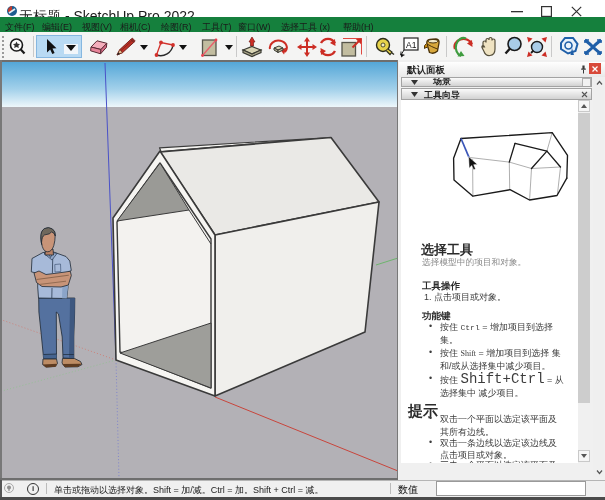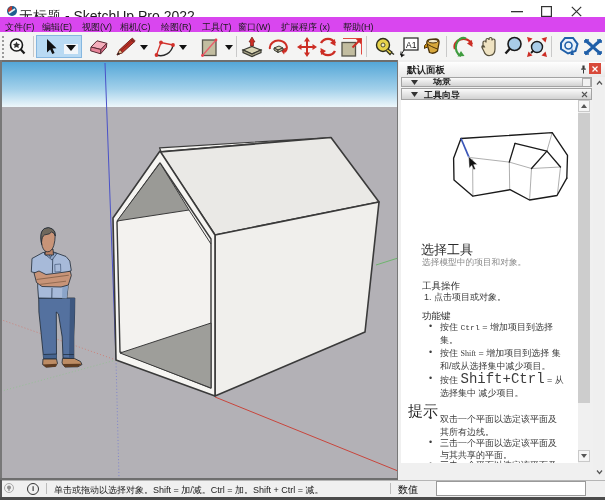--- a/index.html
+++ b/index.html
@@ -1,35 +1,35 @@
 <!DOCTYPE html>
 <html><head>
 <meta charset="utf-8">
 <style>
 html,body{margin:0;padding:0;width:605px;height:500px;overflow:hidden;
 font-family:"Liberation Sans",sans-serif;background:#fff;position:relative}
 .abs{position:absolute}
 #titlebar{left:0;top:0;width:605px;height:17px;background:#ffffff}
 .ttl{left:19px;top:7.5px;font-size:14px;color:#1c1c1c}
-#menubar{left:0;top:17px;width:605px;height:15px;background:#d946ef;font-size:9px;color:#1a1a1a}
+#menubar{left:0;top:17px;width:605px;height:15px;background:#15803d;font-size:9px;color:#1a1a1a}
 .mi{position:absolute;top:4px}
 #toolbar{left:0;top:32px;width:605px;height:29px;background:#f4f4f3}
 .sep{position:absolute;top:36px;width:1px;height:21px;background:#c9c9c9}
 #selbtn{left:36px;top:35px;width:46px;height:23px;background:#b9daf3;border:1px solid #86b7e0;box-sizing:border-box}
 #vborder{left:0;top:60px;width:399px;height:2px;background:#6e6e6e}
 #vbl{left:0;top:60px;width:2px;height:420px;background:#787878}
 #vbr{left:397px;top:60px;width:2px;height:420px;background:#787878}
 #vbb{left:0;top:478px;width:399px;height:2px;background:#6e6e6e}
 #panel{left:398px;top:60px;width:207px;height:420px;background:#f0f0f0}
 #pheader{left:399px;top:62px;width:206px;height:15px;background:linear-gradient(#fefefe,#e9e9e9);font-size:9.5px;font-weight:bold;color:#222}
 .ph-row{left:401px;width:191px;background:linear-gradient(#fafafa,#d2d2d2);border:1px solid #a3a3a3;box-sizing:border-box;font-size:9px;font-weight:bold;color:#222;overflow:hidden}
 #closeX{left:589px;top:63px;width:12px;height:11px;background:#d8493a;color:#fff;font-size:8px;line-height:11px;text-align:center;font-weight:bold}
 #instr{left:401px;top:100px;width:177px;height:363px;background:#ffffff;overflow:hidden}
 .it{position:absolute;color:#3c3c3c}
-.ih{font-weight:normal;color:#2b2b2b}
+.ih{font-weight:bold;color:#2b2b2b}
 #innersb{left:578px;top:100px;width:12px;height:363px;background:#f0f0f0}
 #outersb{left:593px;top:77px;width:11px;height:400px;background:#efefef}
 #statusbar{left:0;top:480px;width:605px;height:17px;background:#f0f0f0;border-top:1px solid #b5b5b5;box-sizing:border-box}
 #bottomedge{left:0;top:497px;width:605px;height:3px;background:#4b4b4b}
 .sbt{font-size:9px;color:#222}
 #mval{left:436px;top:481px;width:150px;height:15px;background:#fff;border:1px solid #9a9a9a;box-sizing:border-box}
 svg{display:block}
 </style>
 </head>
 <body>
@@ -52,21 +52,21 @@
   </svg>
 
 <div class="abs" id="menubar">
  <span class="mi" style="left:5px">文件(F)</span>
  <span class="mi" style="left:42px">编辑(E)</span>
  <span class="mi" style="left:82px">视图(V)</span>
  <span class="mi" style="left:120px">相机(C)</span>
  <span class="mi" style="left:161px">绘图(R)</span>
  <span class="mi" style="left:202px">工具(T)</span>
  <span class="mi" style="left:238px">窗口(W)</span>
- <span class="mi" style="left:281px">扩展程序 (x)</span>
+ <span class="mi" style="left:281px">选择工具 (x)</span>
  <span class="mi" style="left:343px">帮助(H)</span>
 </div>
 
 <div class="abs" id="toolbar"></div>
 <div class="abs" style="left:2px;top:36px;width:2px;height:22px;background:repeating-linear-gradient(#9a9a9a 0 2px,#f4f4f3 2px 4px)"></div>
 <div class="abs" style="left:603px;top:60px;width:2px;height:437px;background:#9fa0a4"></div>
 <div class="sep" style="left:33px"></div>
 <div class="sep" style="left:236px"></div>
 <div class="sep" style="left:366px"></div>
 <div class="sep" style="left:446px"></div>
@@ -351,21 +351,21 @@
 <div class="abs it" style="left:429px;top:321px;font-size:9px">•</div>
 <div class="abs it" style="left:440px;top:321px;font-size:9px;width:125px;line-height:13px">按住 <span style="font-family:'Liberation Mono',monospace;font-size:8px">Ctrl</span> = 增加项目到选择 集。</div>
 <div class="abs it" style="left:429px;top:347px;font-size:9px">•</div>
 <div class="abs it" style="left:440px;top:347px;font-size:9px;width:128px;line-height:13px">按住 <span style="font-family:Liberation Serif, serif;font-size:8px">Shift</span> = 增加项目到选择 集和/或从选择集中减少项目。</div>
 <div class="abs it" style="left:429px;top:373px;font-size:9px">•</div>
 <div class="abs it" style="left:440px;top:373px;font-size:9px;width:128px;line-height:13px">按住 <span style="font-family:'Liberation Mono',monospace;font-size:14px">Shift+Ctrl</span> = 从选择集中 减少项目。</div>
 <div class="abs it ih" style="left:408px;top:402px;font-size:15px">提示</div>
 <div class="abs it" style="left:429px;top:413px;font-size:9px">•</div>
 <div class="abs it" style="left:440px;top:413px;font-size:9px;width:128px;line-height:12.5px">双击一个平面以选定该平面及 其所有边线。</div>
 <div class="abs it" style="left:429px;top:437px;font-size:9px">•</div>
-<div class="abs it" style="left:440px;top:437px;font-size:9px;width:128px;line-height:12px">三击一个平面以选定该平面及 与其共享的平面。</div>
+<div class="abs it" style="left:440px;top:437px;font-size:9px;width:128px;line-height:12px">双击一条边线以选定该边线及 点击项目或对象。</div>
 <div class="abs" style="left:429px;top:459px;width:140px;height:4px;overflow:hidden">
     <span style="position:absolute;left:0;top:0;font-size:9px;color:#3c3c3c">•</span>
     <span style="position:absolute;left:11px;top:0;font-size:9px;color:#3c3c3c">三击一个平面以选定该平面及</span>
   </div>
 
 <div class="abs" id="innersb"></div>
 <div class="abs" style="left:578px;top:100px;width:12px;height:12px;background:#f5f5f5;border:1px solid #c9c9c9;box-sizing:border-box"></div>
 <svg class="abs" style="left:581px;top:104px" width="6" height="4">
     <path d="M0,4 L6,4 L3,0 Z" fill="#555"></path>
   </svg>

